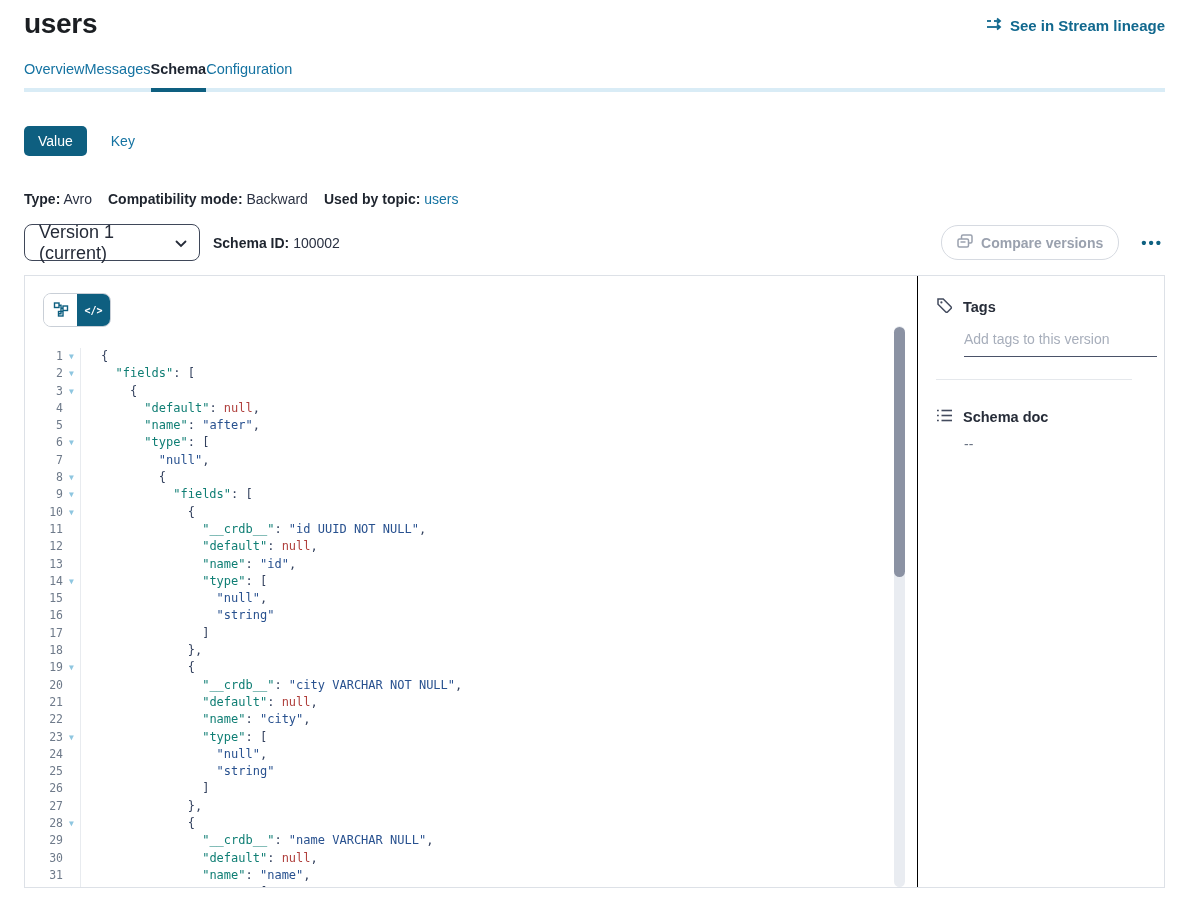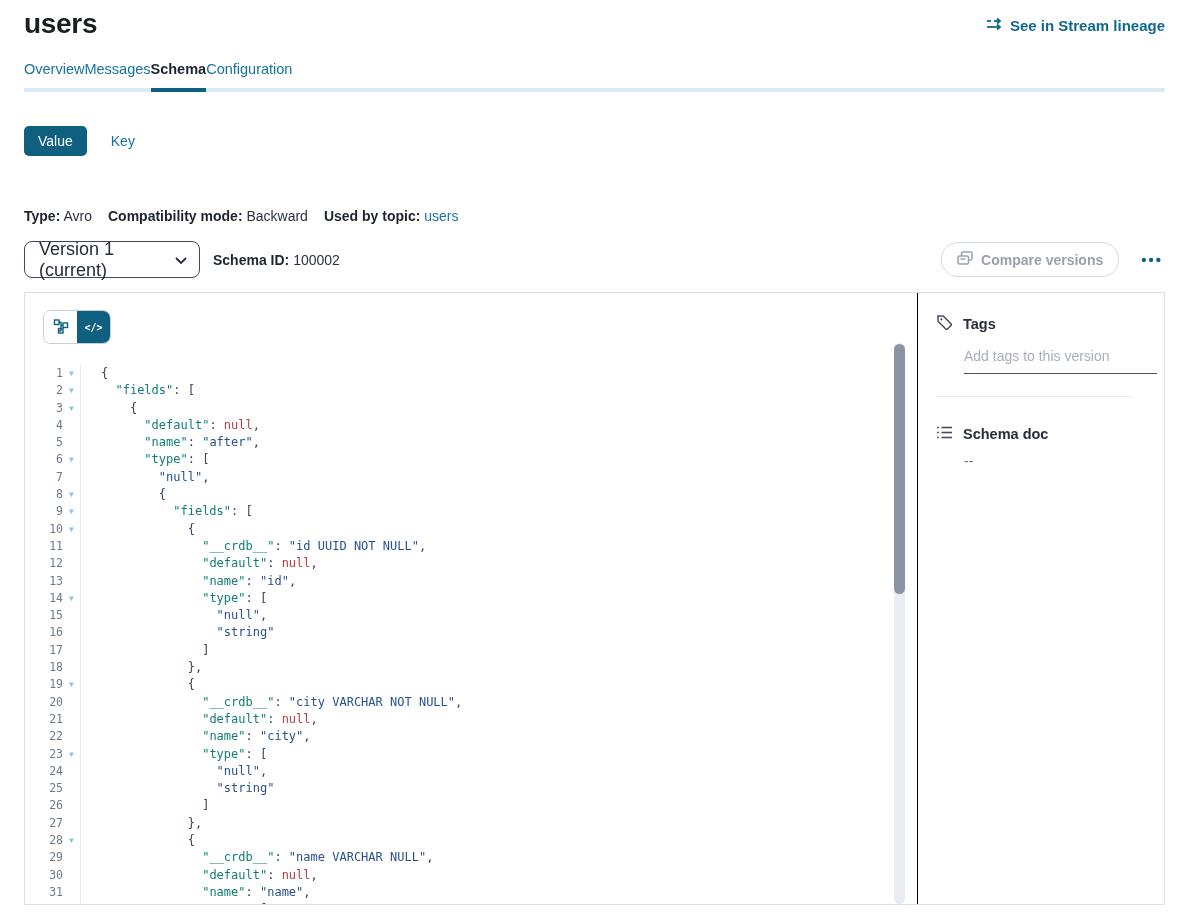--- a/index.html
+++ b/index.html
@@ -20,21 +20,21 @@
   .tab.active::after { content:''; position:absolute; left:0; right:0; bottom:0; height:4px; background:#0e5f80; z-index:1; }
   .tab-track { position:absolute; left:0; right:0; bottom:0; height:4px; background:#d9ecf6; }
 
   
   .vk { margin-top:34px; display:flex; align-items:center; gap:24px; }
   .btn-value { background:#0e5f80; color:#fff; font-size:14px; border:none; border-radius:5px;
                padding:7px 14px; cursor:pointer; font-family:inherit; }
   .btn-key { color:#1573a2; font-size:14px; background:none; border:none; cursor:pointer; font-family:inherit; }
 
   
-  .meta { margin-top:52px; display:flex; gap:16px; font-size:14px; }
+  .meta { margin-top:35px; display:flex; gap:16px; font-size:14px; }
   .meta b { color:#1e242e; }
   .meta .lk { color:#1573a2; cursor:pointer; }
 
   
   .vbar { margin-top:17px; display:flex; align-items:center; }
   .select { width:176px; height:37px; border:1px solid #3f4759; border-radius:8px; display:flex;
             align-items:center; justify-content:space-between; padding:0 12px 0 14px;
             font-size:18px; color:#252b38; cursor:pointer; background:#fff; }
   .schema-id { margin-left:13px; font-size:14px; }
   .schema-id b { color:#1e242e; }

